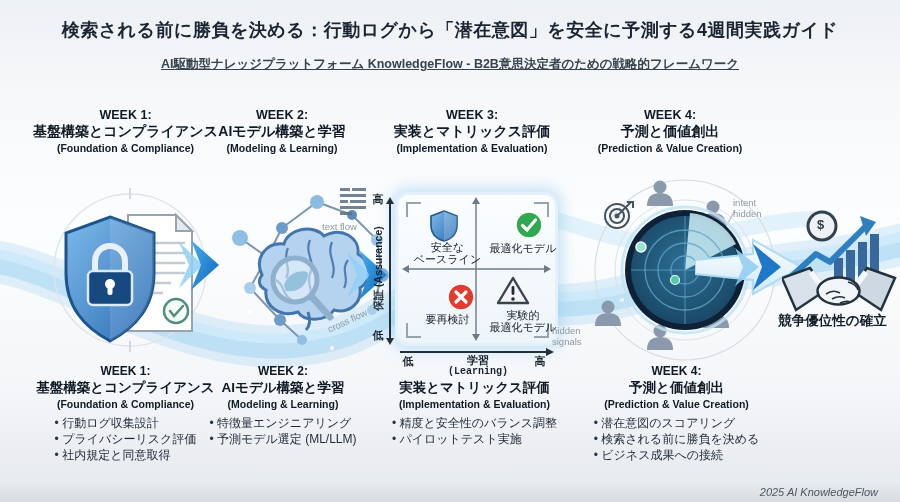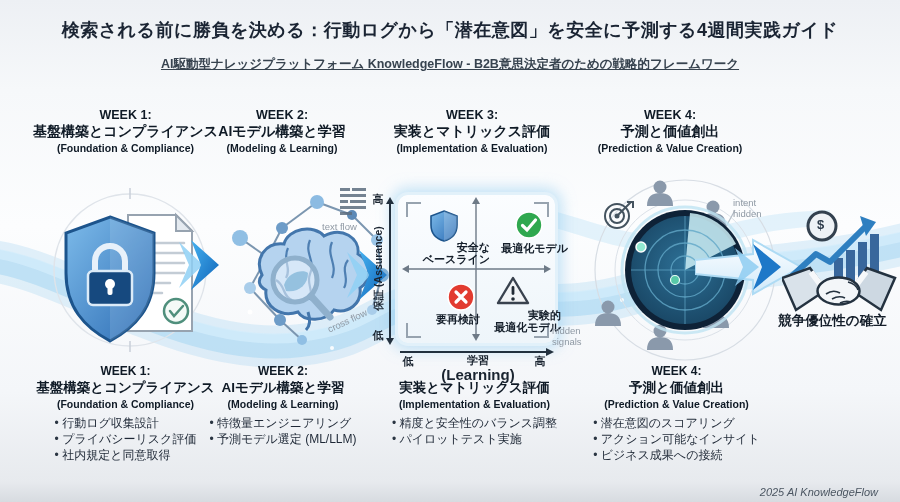--- a/index.html
+++ b/index.html
@@ -29,23 +29,23 @@
   .abs{position:absolute;}
   .gray-label{position:absolute;font-size:9.5px;color:#8f99a4;line-height:10.5px;z-index:6;}
   .matrix-box{position:absolute;left:398px;top:195px;width:157px;height:148px;border-radius:10px;
     background:linear-gradient(180deg,#fbfdff 0%,#eef5fa 100%);
     box-shadow:0 0 0 3px #e2f1fa,0 0 14px 7px rgba(150,205,240,.55);z-index:4;}
   .bracket{position:absolute;width:13px;height:13px;border:0 solid #97a3af;z-index:5;}
   .br-tl{border-left-width:2px;border-top-width:2px;}
   .br-tr{border-right-width:2px;border-top-width:2px;}
   .br-bl{border-left-width:2px;border-bottom-width:2px;}
   .br-br{border-right-width:2px;border-bottom-width:2px;}
-  .mq{position:absolute;text-align:right;font-weight:bold;color:#141e2a;font-size:11px;line-height:12px;z-index:6;}
+  .mq{position:absolute;text-align:center;font-weight:normal;color:#141e2a;font-size:11px;line-height:12px;z-index:6;}
   .ax{position:absolute;font-size:11px;font-weight:bold;color:#1a2430;z-index:6;text-align:center;}
-  .ax-en{font-size:15px;}
+  .ax-en{font-size:10px;font-family:Liberation Mono, monospace;}
   .yaxis-label{position:absolute;left:316px;top:262px;width:124px;height:13px;text-align:center;
     font-size:10.5px;font-weight:bold;color:#1a2430;transform:rotate(-90deg);z-index:6;}
   .outcome{position:absolute;left:765px;top:312px;width:135px;text-align:center;
     font-size:13.5px;font-weight:bold;color:#141e2a;z-index:7;}
   .coin-dollar{position:absolute;left:812px;top:217px;width:17px;text-align:center;
     font-size:13px;font-weight:bold;color:#2c3a4a;z-index:7;}
   .footer{position:absolute;top:486px;right:22px;font-size:11px;color:#4b5662;z-index:7;font-style:italic;}
   .cross-flow{transform:rotate(-25deg);}
   svg{display:block;}
 </style>
@@ -388,19 +388,19 @@
       <li>精度と安全性のバランス調整</li>
       <li>パイロットテスト実施</li>
     </ul>
   </div>
   <div class="col-bottom b4">
     <div class="bh-week">WEEK 4:</div>
     <div class="bh-title">予測と価値創出</div>
     <div class="bh-sub">(Prediction &amp; Value Creation)</div>
     <ul class="bullets">
       <li>潜在意図のスコアリング</li>
-      <li>アクション可能なインサイト</li>
+      <li>検索される前に勝負を決める</li>
       <li>ビジネス成果への接続</li>
     </ul>
   </div>
 
   <div class="footer">2025 AI KnowledgeFlow</div>
 </div>
 
 </body></html>

